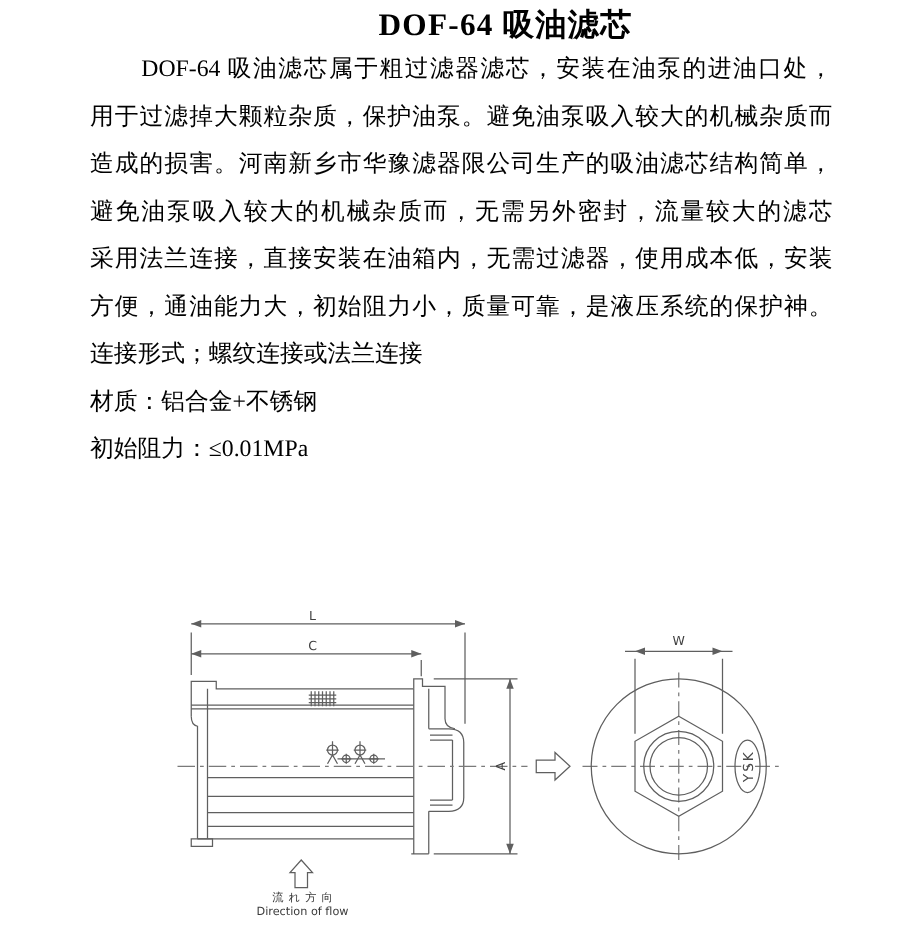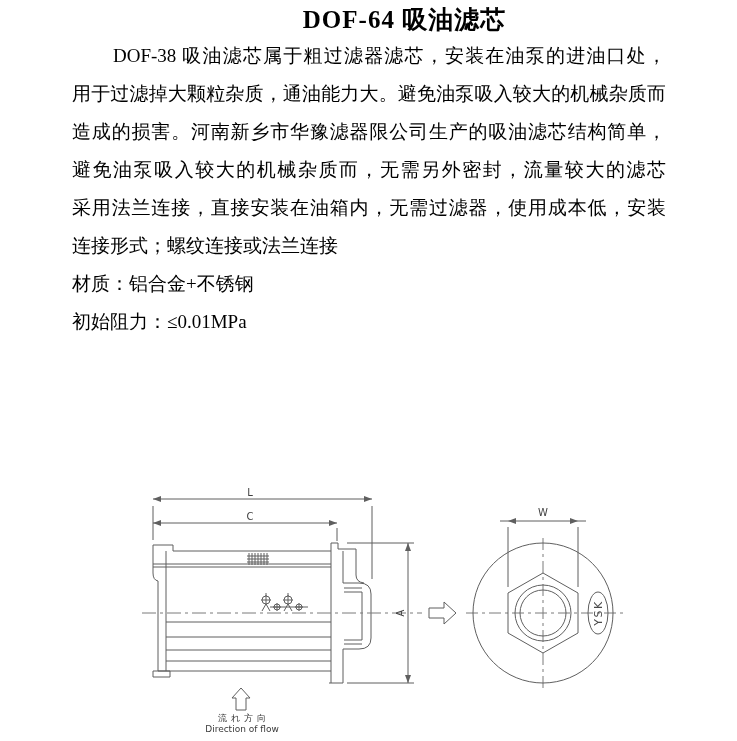--- a/index.html
+++ b/index.html
@@ -24,25 +24,26 @@
   .brandtext{font-family:"DejaVu Sans","Liberation Sans",sans-serif;font-size:11px;fill:#4a4a4a;letter-spacing:1.5px;}
 </style>
 </head>
 <body>
 
 <div class="page">
 
   <h1 class="title">DOF-64 吸油滤芯</h1>
 
   <div class="textblock">
-    <div class="pline j indent">DOF-38 吸油滤芯属于粗过滤器滤芯，安装在油泵的进油口处，</div>
-    <div class="pline j">用于过滤掉大颗粒杂质，通油能力大。避免油泵吸入较大的机械杂质而</div>
+    <div class="pline j indent">DOF-64 吸油滤芯属于粗过滤器滤芯，安装在油泵的进油口处，</div>
+    <div class="pline j">用于过滤掉大颗粒杂质，保护油泵。避免油泵吸入较大的机械杂质而</div>
     <div class="pline j">造成的损害。河南新乡市华豫滤器限公司生产的吸油滤芯结构简单，</div>
     <div class="pline j">避免油泵吸入较大的机械杂质而，无需另外密封，流量较大的滤芯</div>
     <div class="pline j">采用法兰连接，直接安装在油箱内，无需过滤器，使用成本低，安装</div>
+    <div class="pline j">方便，通油能力大，初始阻力小，质量可靠，是液压系统的保护神。</div>
     <div class="pline">连接形式；螺纹连接或法兰连接</div>
     <div class="pline">材质：铝合金+不锈钢</div>
     <div class="pline">初始阻力：≤0.01MPa</div>
   </div>
 
   <svg class="drawing" viewBox="0 480 737 261" xmlns="http://www.w3.org/2000/svg">
 
     <g stroke="#5f5f5f" fill="none" stroke-width="1">
 
       <path d="M153,573 V545 H173 V551 H331"></path>

